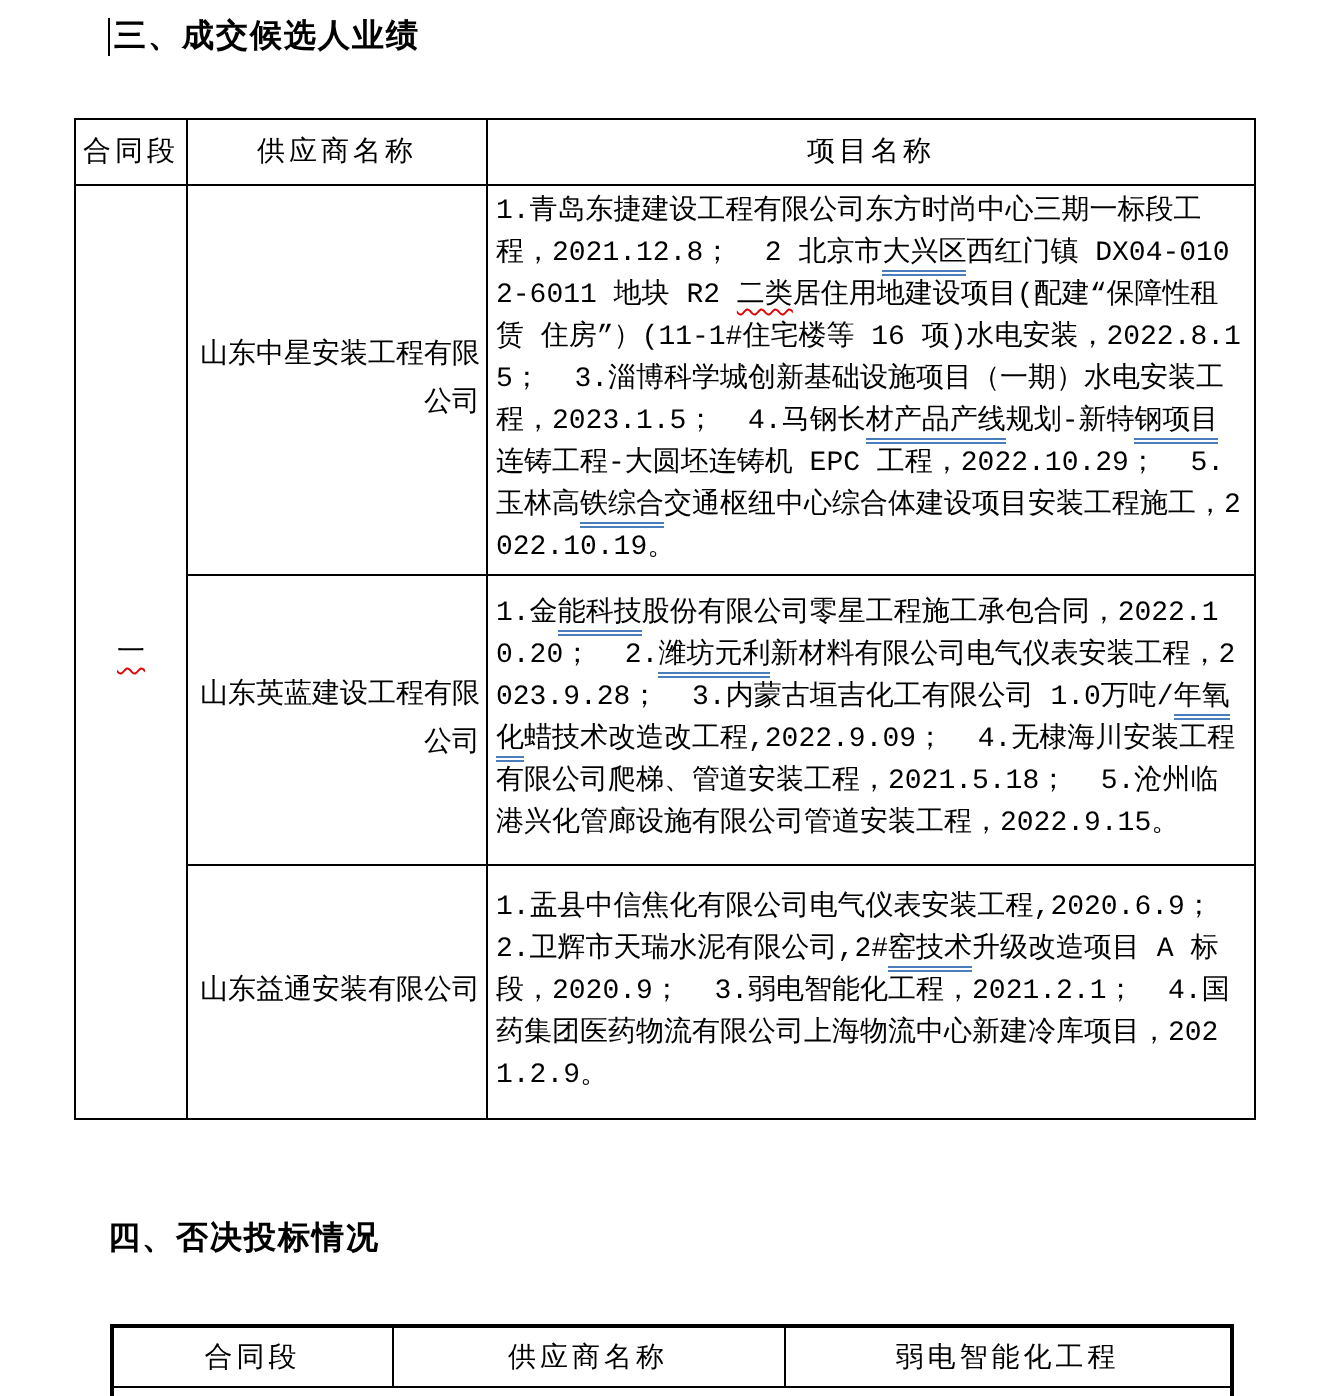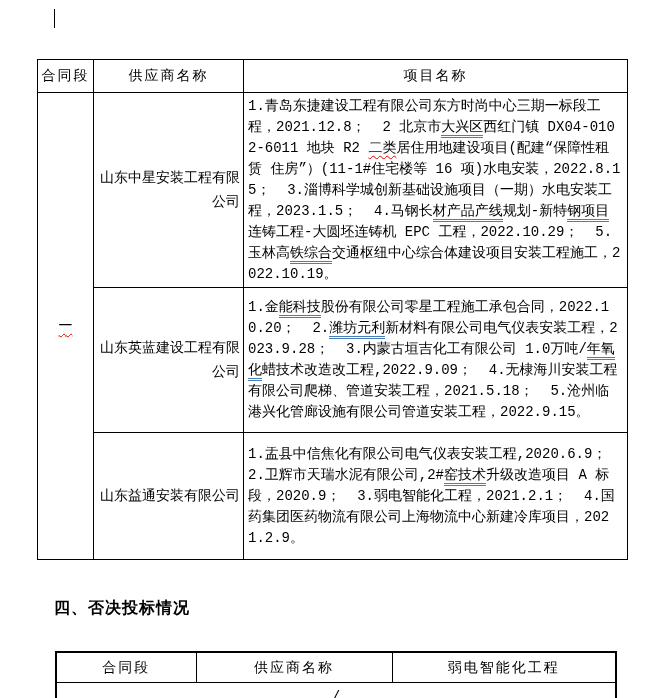--- a/index.html
+++ b/index.html
@@ -35,39 +35,40 @@
   }
   .r1{height:195px;}
   .r2{height:145px;}
   .r3{height:127px;}
   .u-blue{border-bottom:3px double #4a7ebb;}
   .u-red{
     text-decoration-line:underline;text-decoration-style:wavy;
     text-decoration-color:#e00000;text-decoration-thickness:1px;
     text-underline-offset:3px;
   }
-  .title2{margin:38px 0 0 54px;}
+  .title2{margin:49px 0 0 54px;}
   .t2{margin:32px 0 0 55px;width:560px;border:2px solid #000;}
   .t2 th,.t2 td{border:1px solid #000;}
   .t2 th{
     height:27px;font-weight:normal;font-size:14px;letter-spacing:2px;
     text-align:center;vertical-align:middle;
   }
   .t2 .c1{width:140px;}
   .t2 .c2{width:196px;}
   .t2 .c3{width:224px;}
   .t2 .empty{height:25px;text-align:center;vertical-align:middle;font-size:14px;}
 </style>
 </head>
 <body>
 
 <div class="page">
 
   <div class="title-row">
     <span class="caret"></span>
+    <span class="sec-title">三、成交候选人业绩</span>
   </div>
 
   <table class="t1">
     <colgroup>
         <col style="width:56px">
         <col style="width:150px">
         <col style="width:384px">
       </colgroup>
     <tbody>
         <tr>

